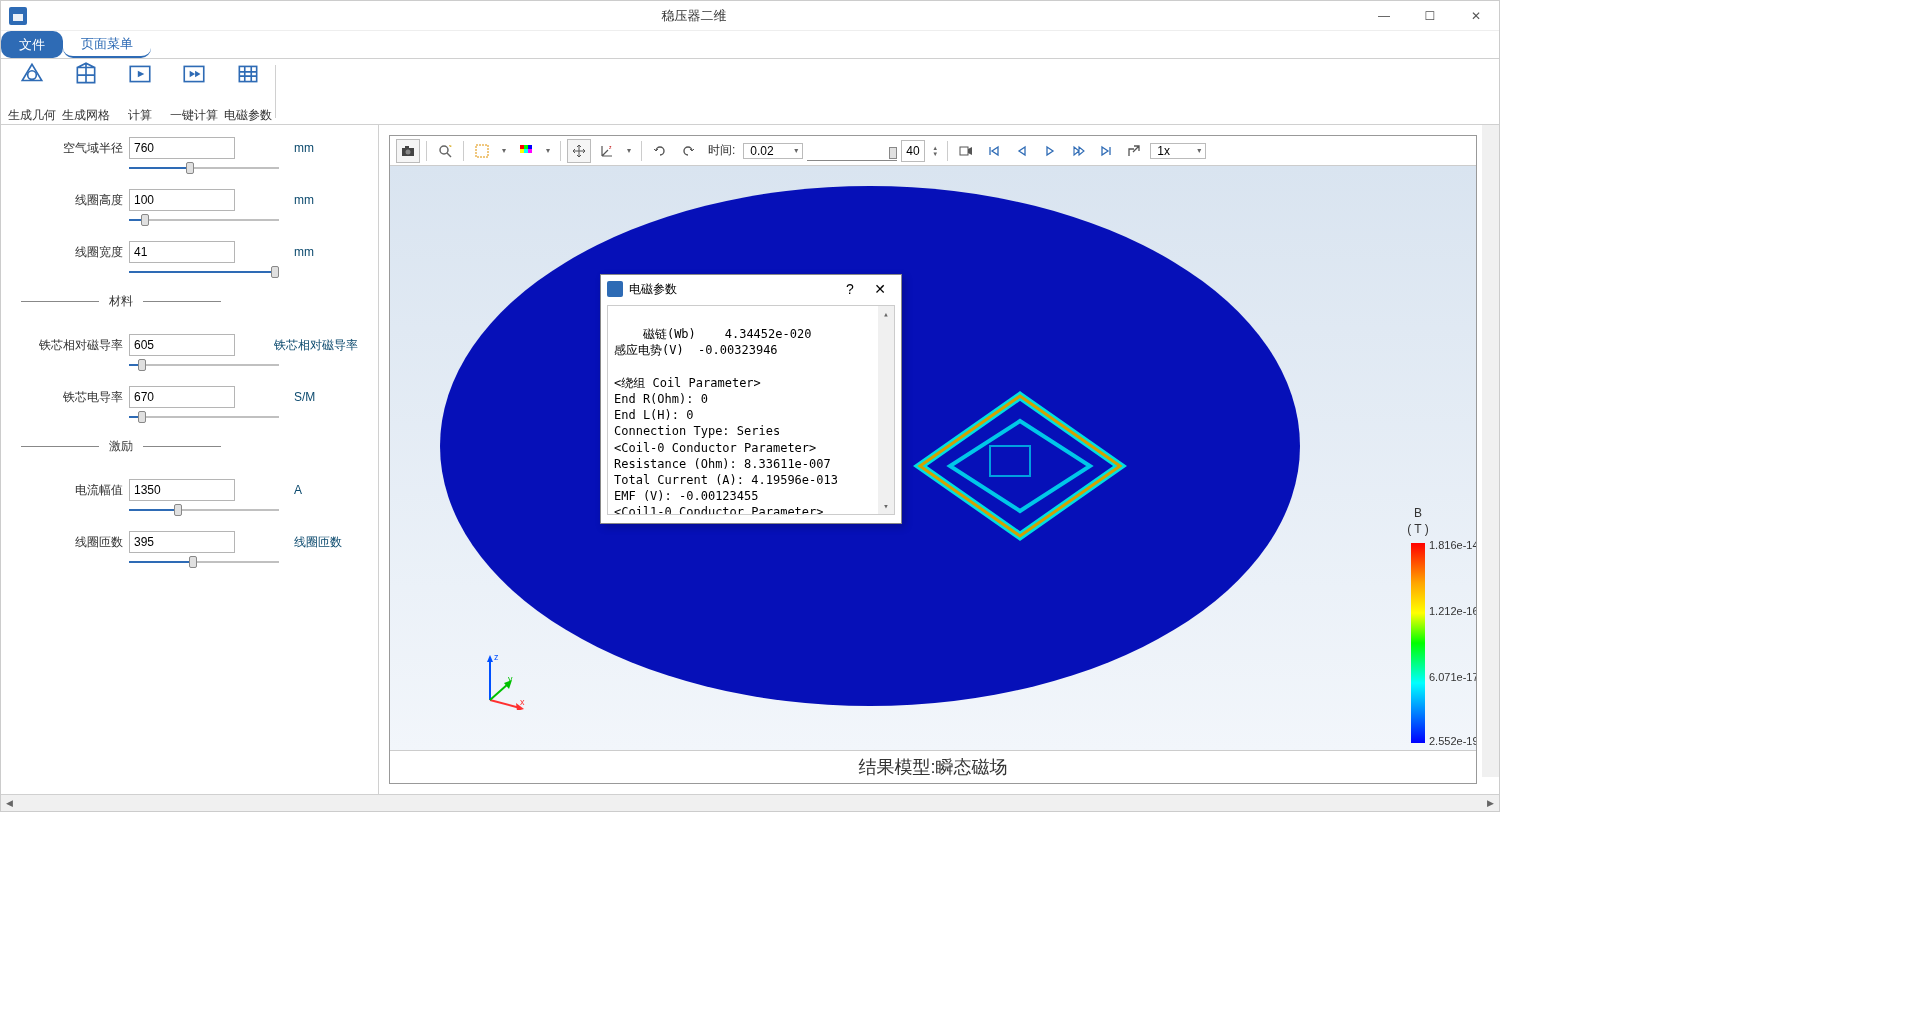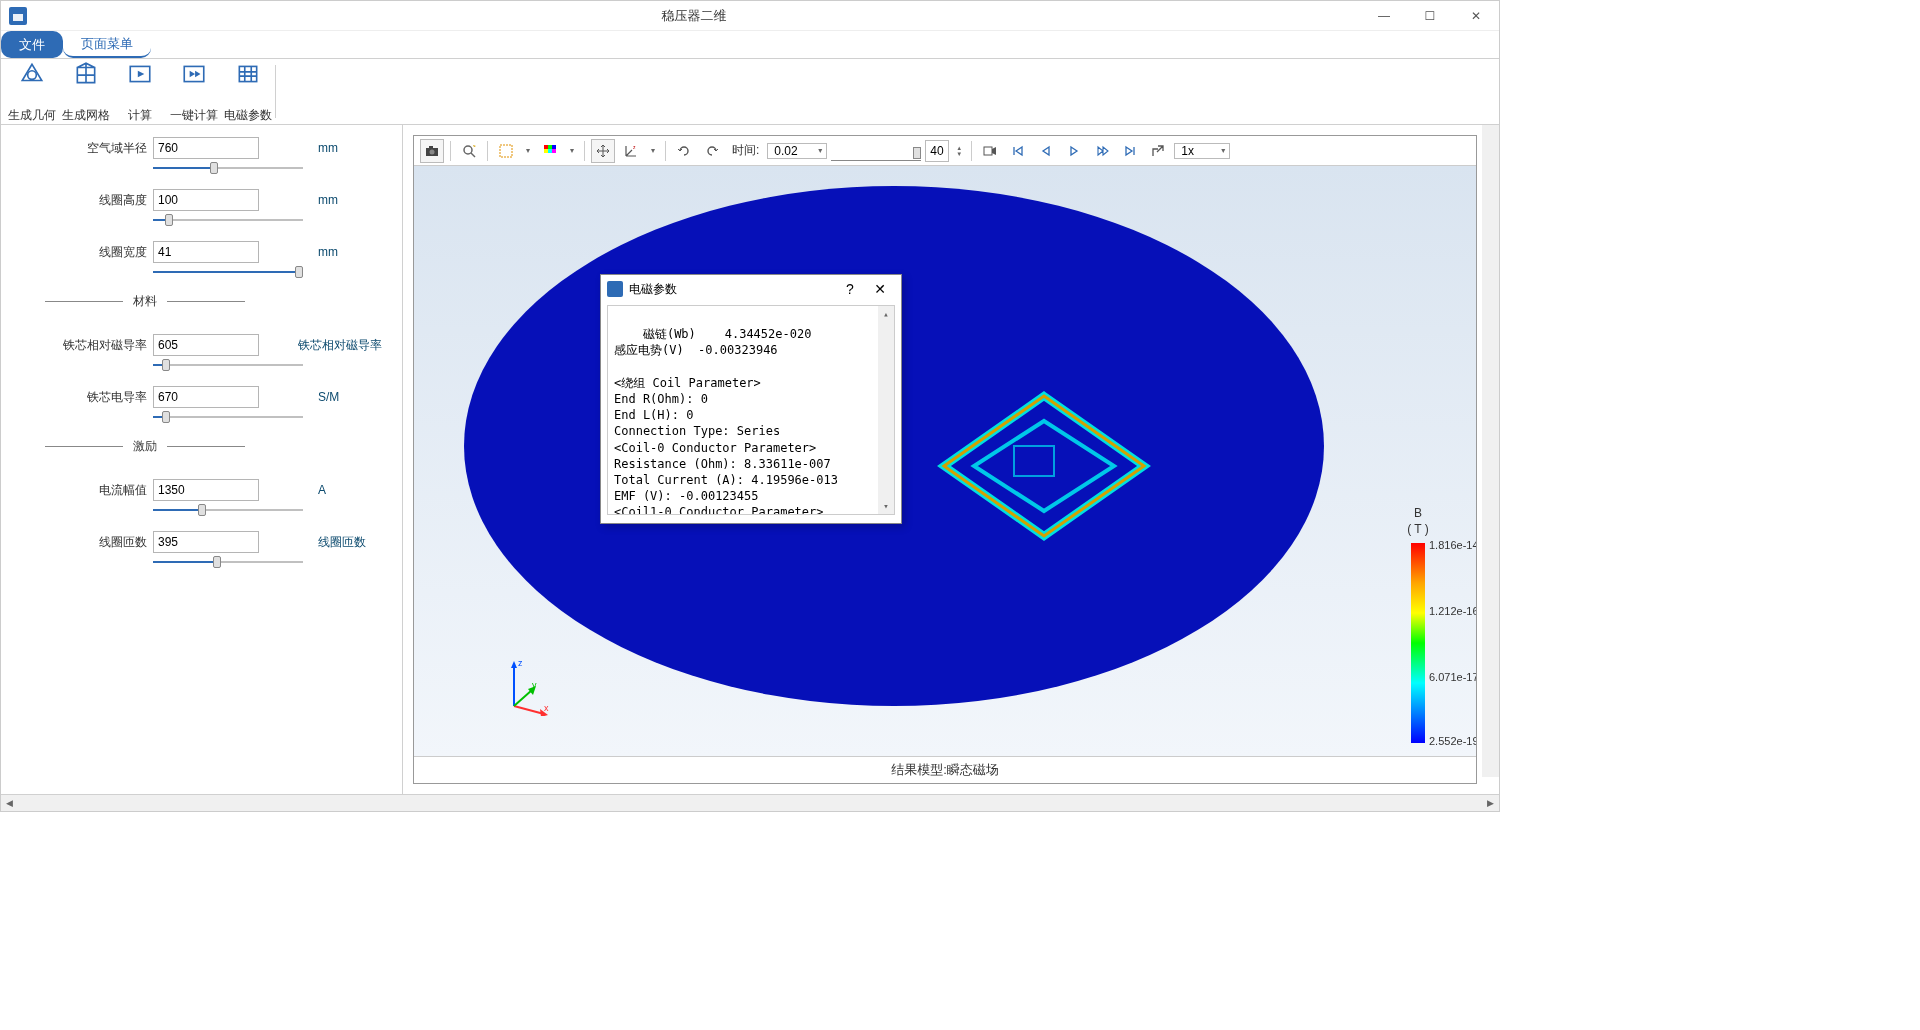--- a/index.html
+++ b/index.html
@@ -21,21 +21,21 @@
 .menu-tab.selected { border-bottom: 2px solid #2e6bb5; color: #2e6bb5; }
 
 
 .ribbon { height: 66px; display: flex; border-bottom: 1px solid #d0d0d0; background: #fff; padding-left: 4px; }
 .ribbon-item { width: 54px; display: flex; flex-direction: column; align-items: center; justify-content: center; cursor: pointer; }
 .ribbon-icon { width: 28px; height: 28px; display: flex; align-items: center; justify-content: center; color: #2e6bb5; }
 .ribbon-label { font-size: 12px; color: #333; margin-top: 19px; }
 .ribbon-sep { width: 1px; background: #d0d0d0; margin: 6px 0; }
 
 
-.main { flex: 1; display: flex; overflow: hidden; padding-left: 24px; }
+.main { flex: 1; display: flex; overflow: hidden; }
 .sidebar { width: 378px; background: #fff; border-right: 1px solid #d0d0d0; padding: 12px 20px 12px 60px; overflow-y: auto; position: relative; }
 .param { margin-bottom: 18px; display: flex; align-items: center; flex-wrap: wrap; }
 .param-label { width: 62px; text-align: right; color: #333; font-size: 12px; margin-right: 6px; }
 .param-label.wider { width: 84px; margin-left: -22px; }
 .param-input { width: 106px; height: 22px; border: 1px solid #b5b5b5; padding: 0 4px; font-size: 12px; }
 .param-unit { margin-left: auto; color: #0c4a6e; font-size: 12px; min-width: 64px; }
 .param-slider { width: 150px; height: 6px; margin-left: 68px; margin-top: 6px; position: relative; }
 .param-slider.wider { margin-left: 68px; }
 .slider-track { position: absolute; top: 2px; left: 0; right: 0; height: 2px; background: #c0c0c0; }
 .slider-fill { position: absolute; top: 2px; left: 0; height: 2px; background: #2e6bb5; }
@@ -59,21 +59,21 @@
 .tb-combo::after { content: "▾"; position: absolute; right: 4px; font-size: 8px; color: #666; }
 .tb-slider { width: 90px; height: 20px; position: relative; border-bottom: 1px solid #888; }
 .tb-slider-thumb { position: absolute; right: 0; top: 6px; width: 8px; height: 12px; background: #e0e0e0; border: 1px solid #888; }
 .tb-num { width: 24px; height: 22px; border: 1px solid #bbb; font-size: 12px; padding: 0 4px; }
 
 .canvas { flex: 1; position: relative; background: linear-gradient(180deg, #d9e4f0 0%, #f2f6fb 100%); overflow: hidden; }
 .ellipse { position: absolute; left: 50px; top: 20px; width: 860px; height: 520px; background: #0610b8; border-radius: 50%; }
 .diamond { position: absolute; left: 520px; top: 220px; width: 220px; height: 160px; transform: rotate(0deg); }
 .diamond svg { width: 100%; height: 100%; }
 .axes { position: absolute; left: 90px; bottom: 40px; width: 50px; height: 60px; }
-.caption { text-align: center; padding: 4px 0; font-size: 13px; color: #333; border-top: 1px solid #ccc; }
+.caption { text-align: center; padding: 4px 0; font-size: 18px; color: #333; border-top: 1px solid #ccc; }
 
 .legend { position: absolute; right: 20px; top: 340px; width: 76px; text-align: center; }
 .legend-title { font-size: 12px; color: #333; line-height: 1.3; }
 .legend-bar { width: 14px; height: 200px; margin: 6px auto 0; background: linear-gradient(180deg, #ff0000 0%, #ffa500 20%, #ffff00 35%, #00ff00 50%, #00ffff 70%, #0080ff 85%, #0000ff 100%); position: relative; }
 .legend-tick { position: absolute; left: 18px; font-size: 11px; color: #333; white-space: nowrap; }
 
 
 .dialog { position: absolute; left: 600px; top: 274px; width: 302px; background: #fff; border: 1px solid #888; box-shadow: 3px 3px 8px rgba(0,0,0,0.2); z-index: 100; }
 .dialog-titlebar { height: 28px; display: flex; align-items: center; padding: 0 6px; }
 .dialog-titlebar .app-icon { width: 16px; height: 16px; background: #2e6bb5; border-radius: 2px; margin-right: 6px; }

